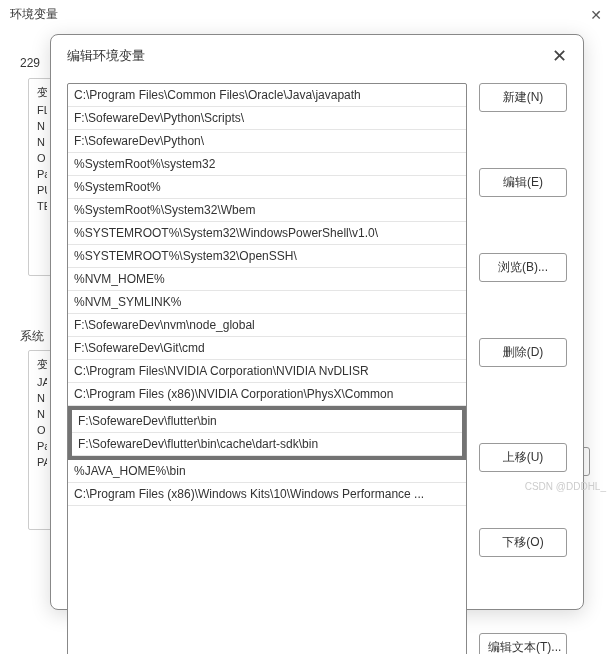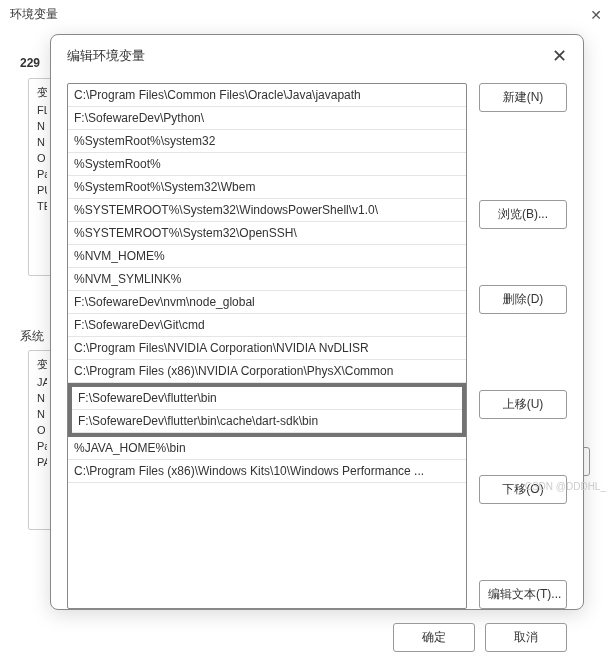--- a/index.html
+++ b/index.html
@@ -148,21 +148,21 @@
   </style>
 </head>
 <body>
 
 <div class="outer-dialog">
   <div class="outer-title">
     <span>环境变量</span>
     <span class="close">✕</span>
   </div>
 
-  <div class="bg-section" style="left:20px; top:56px;font-weight:bold;">
+  <div class="bg-section" style="left:20px; top:56px;">
     <div class="bg-text">229</div>
   </div>
 
   <div class="bg-section" style="left:28px; top:78px; width:24px;">
     <div class="bg-box" style="height:198px;">
       <div class="bg-list-item">变</div>
       <div class="bg-list-item">FL</div>
       <div class="bg-list-item">N</div>
       <div class="bg-list-item">N</div>
       <div class="bg-list-item">O</div>
@@ -194,20 +194,21 @@
   </div>
 
   <div class="modal-dialog">
     <div class="modal-title">
       <span>编辑环境变量</span>
       <span class="x">✕</span>
     </div>
     <div class="modal-content">
       <div class="path-list" id="path-list">
           <div class="path-item">C:\Program Files\Common Files\Oracle\Java\javapath</div>
+          <div class="path-item">F:\SofewareDev\Python\Scripts\</div>
           <div class="path-item">F:\SofewareDev\Python\</div>
           <div class="path-item">%SystemRoot%\system32</div>
           <div class="path-item">%SystemRoot%</div>
           <div class="path-item">%SystemRoot%\System32\Wbem</div>
           <div class="path-item">%SYSTEMROOT%\System32\WindowsPowerShell\v1.0\</div>
           <div class="path-item">%SYSTEMROOT%\System32\OpenSSH\</div>
           <div class="path-item">%NVM_HOME%</div>
           <div class="path-item">%NVM_SYMLINK%</div>
           <div class="path-item">F:\SofewareDev\nvm\node_global</div>
           <div class="path-item">F:\SofewareDev\Git\cmd</div>
@@ -216,20 +217,21 @@
           <div class="highlight-box">
             <div class="path-item">F:\SofewareDev\flutter\bin</div>
             <div class="path-item">F:\SofewareDev\flutter\bin\cache\dart-sdk\bin</div>
           </div>
           <div class="path-item">%JAVA_HOME%\bin</div>
           <div class="path-item">C:\Program Files (x86)\Windows Kits\10\Windows Performance ...</div>
         </div>
       <div class="side-buttons">
         <div class="btn">新建(N)</div>
         <div class="spacer-sm"></div>
+        <div class="btn">编辑(E)</div>
         <div class="spacer-sm"></div>
         <div class="btn">浏览(B)...</div>
         <div class="spacer-sm"></div>
         <div class="btn">删除(D)</div>
         <div class="spacer-lg"></div>
         <div class="btn">上移(U)</div>
         <div class="spacer-sm"></div>
         <div class="btn">下移(O)</div>
         <div class="spacer-lg"></div>
         <div class="btn">编辑文本(T)...</div>

